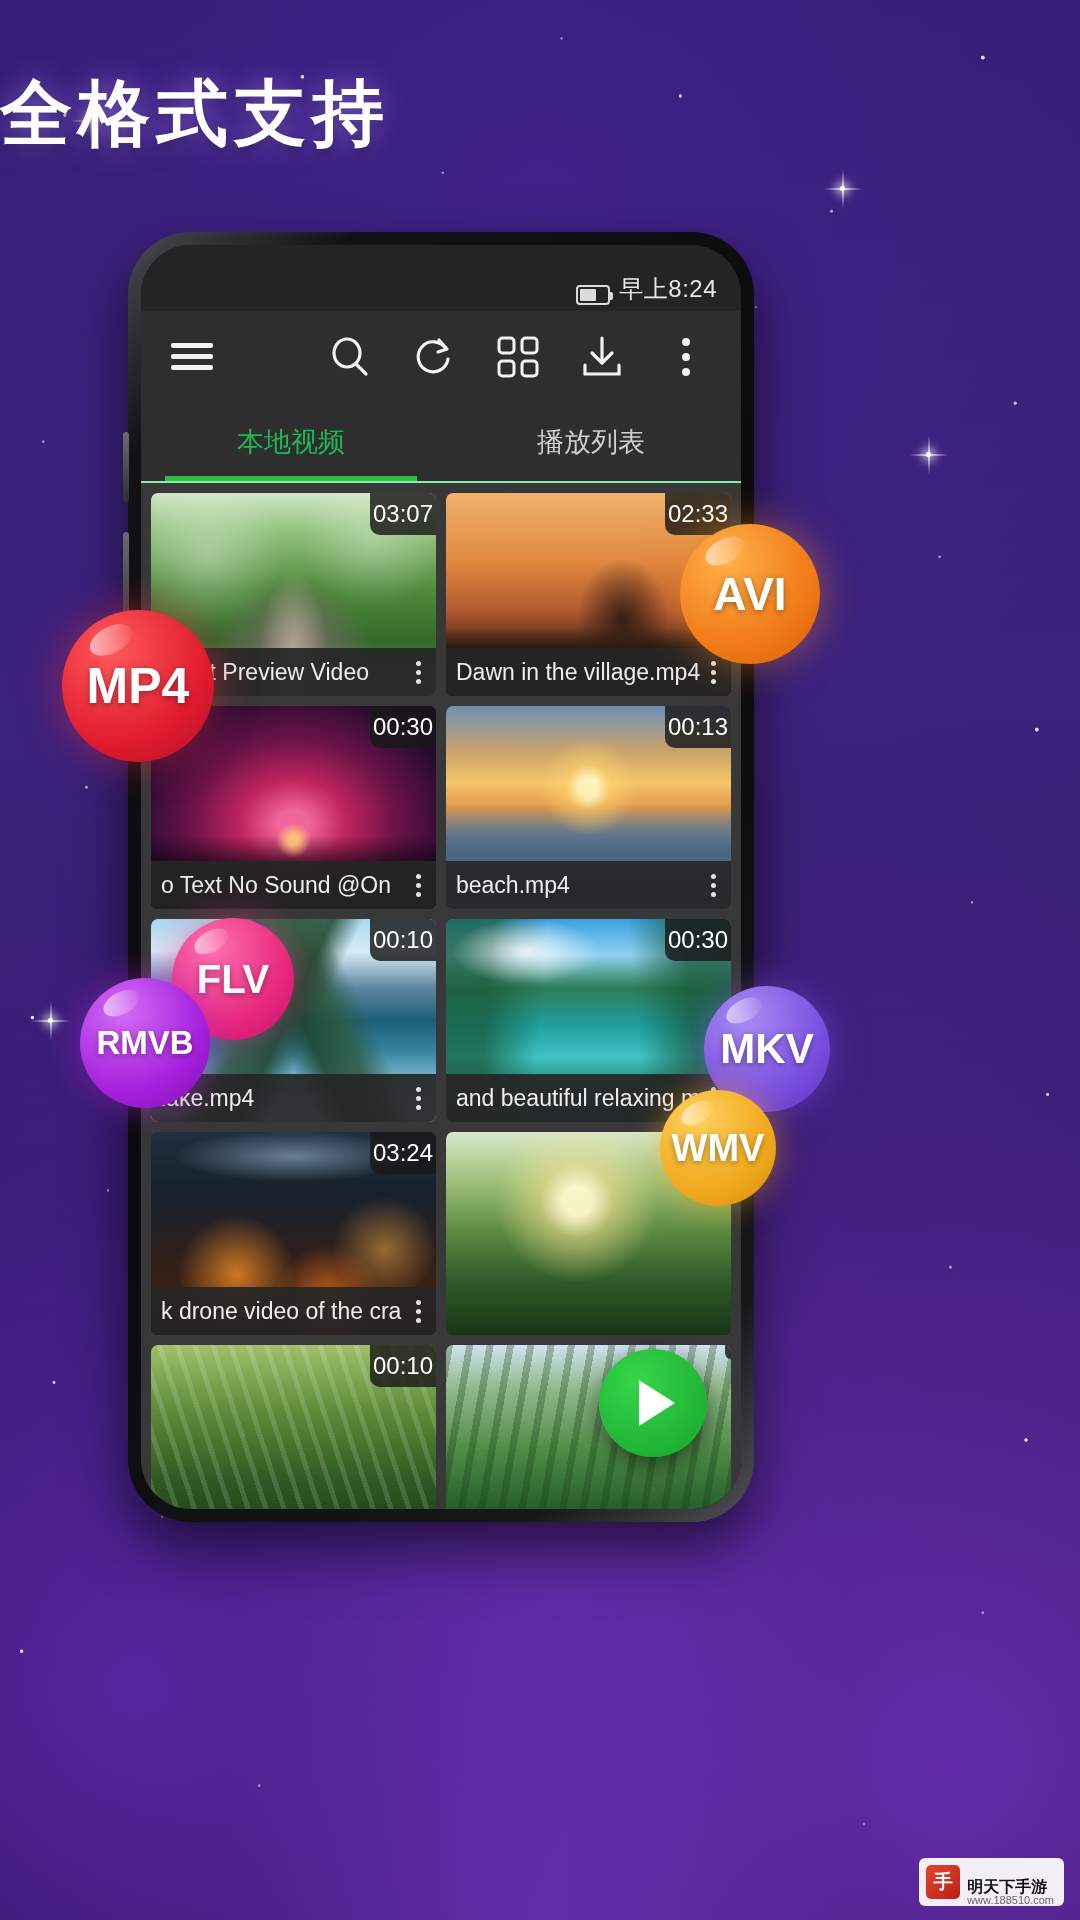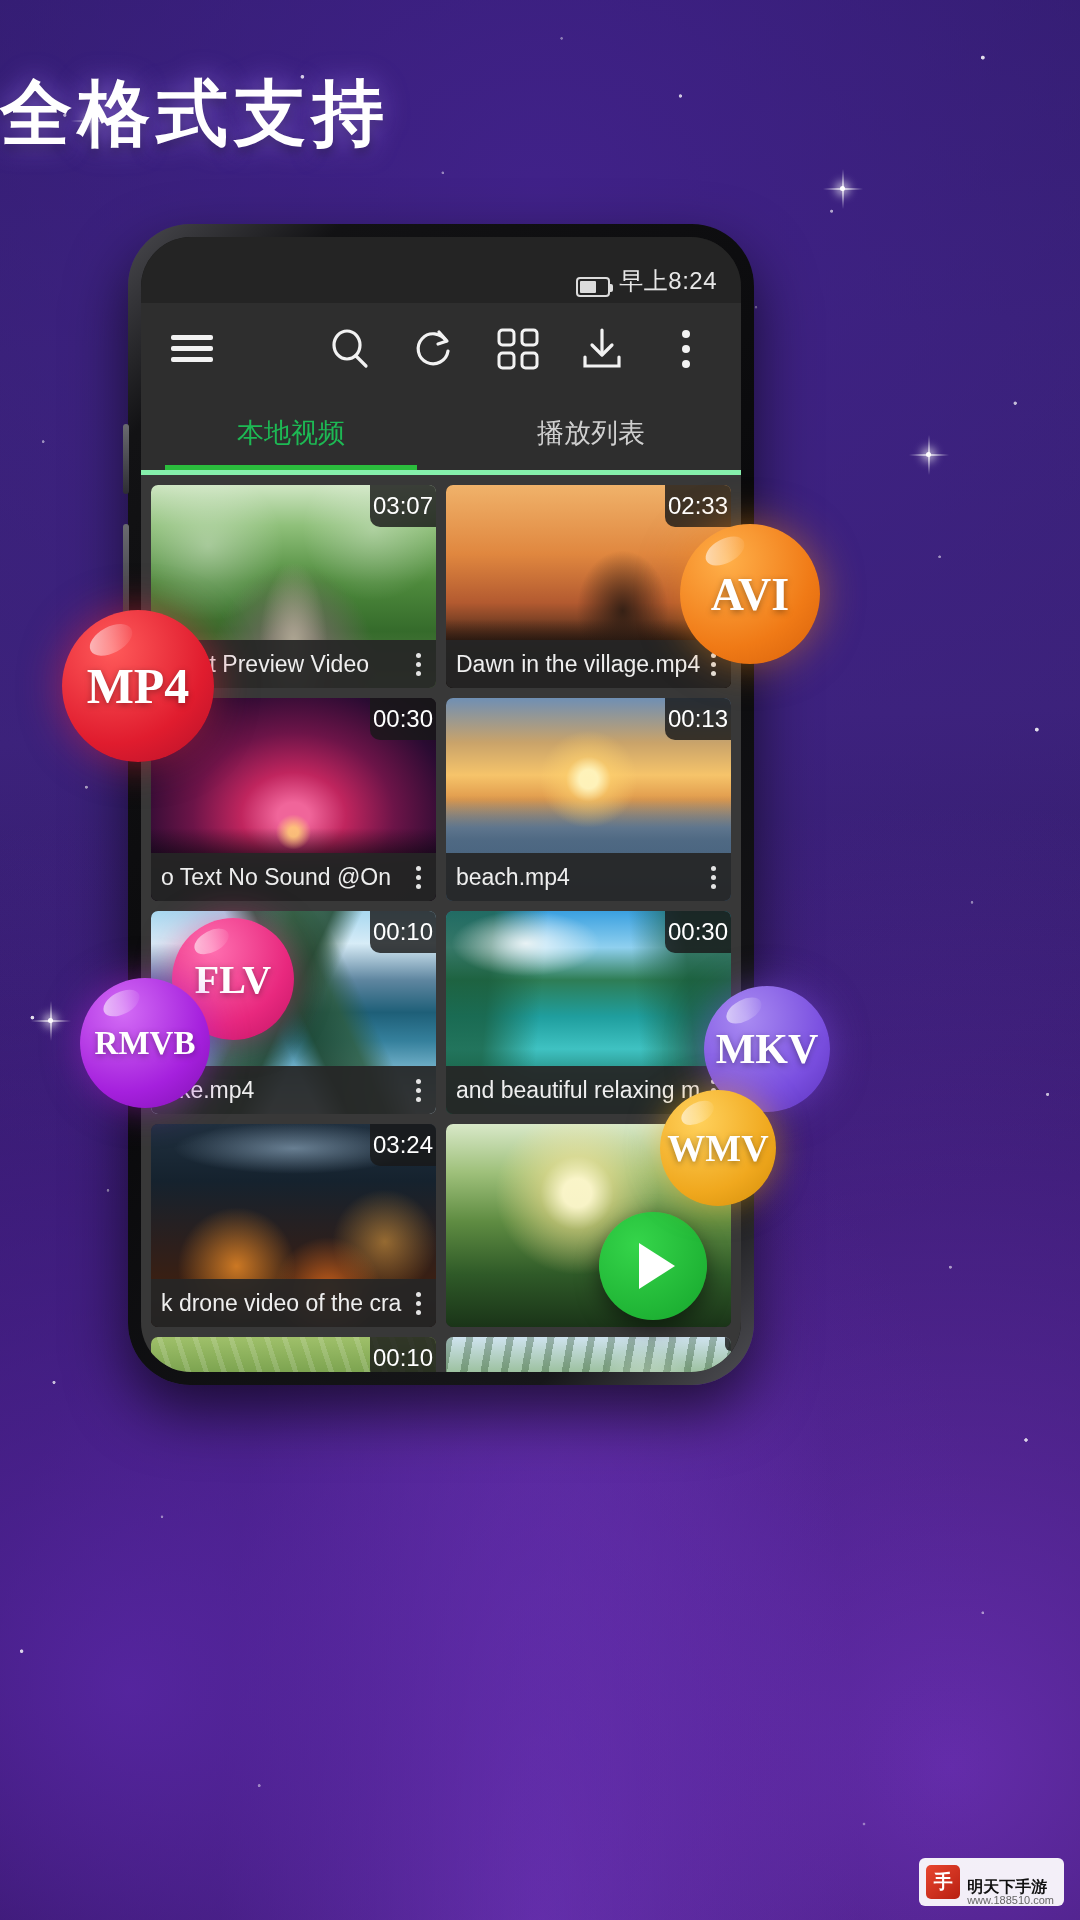--- a/index.html
+++ b/index.html
@@ -63,22 +63,22 @@
   #title{
     position:absolute; top:66px; left:0; width:100%;
     text-align:left; color:#fff;
     font-size:72px; font-weight:bold; letter-spacing:6px;
     font-family:"DejaVu Sans","Liberation Sans",sans-serif;
     text-shadow:0 0 26px rgba(160,120,255,.75), 0 4px 12px rgba(0,0,0,.55);
   }
 
   
   #phone{
-    position:absolute; left:128px; top:224px;
-    width:626px; height:1161px;
+    position:absolute; left:128px; top:232px;
+    width:626px; height:1290px;
     border-radius:62px;
     background:linear-gradient(135deg,#4a4a4f 0%,#121214 12%,#0a0a0c 50%,#17171a 88%,#505055 100%);
     padding:13px;
     box-shadow:0 26px 60px rgba(0,0,0,.62);
   }
   #phone:before{ 
     content:""; position:absolute; left:-5px; top:200px;
     width:6px; height:70px; border-radius:3px;
     background:linear-gradient(180deg,#6a6a70,#2d2d33);
   }
@@ -108,21 +108,21 @@
   #toolbar{
     height:92px; background:#2e2e2e;
     display:flex; align-items:center; padding:0 26px 0 22px;
   }
   .tb-ico{ width:58px;height:58px;display:flex;align-items:center;justify-content:center; }
   .tb-ico svg{ display:block; }
   #toolbar .spacer{ flex:1; }
   .gap{ width:26px; }
 
   
-  #tabs{ height:80px;background:#2e2e2e;display:flex;border-bottom:5px solid #86efac;}
+  #tabs{ height:80px;background:#2e2e2e;display:flex;border-bottom:2px solid #86efac;}
   .tab{ flex:1;display:flex;align-items:center;justify-content:center;position:relative;
         font-size:27px;color:#cfcfcf;}
   .tab.active{ color:#1db954; }
   .tab.active:after{content:"";position:absolute;bottom:0;left:8%;width:84%;height:5px;background:#2bbd3d;}
 
   
   #grid{
     background:#383838; padding:10px 0 0 10px;
     display:flex; flex-wrap:wrap; gap:10px 10px;
     height:calc(100% - 238px); overflow:hidden;
@@ -189,21 +189,21 @@
   #fab{ position:absolute; right:34px; bottom:52px; width:108px;height:108px;
         border-radius:50%; background:radial-gradient(circle at 35% 30%,#35d54a,#16a62c);
         display:flex;align-items:center;justify-content:center;
         box-shadow:0 8px 22px rgba(0,0,0,.5);}
   #fab .play{ width:0;height:0;border-left:36px solid #fff;
               border-top:23px solid transparent;border-bottom:23px solid transparent;margin-left:8px;}
 
   
   .bub{ position:absolute; border-radius:50%; display:flex; align-items:center;
         justify-content:center; color:#fff; font-weight:bold;
-        font-family:Liberation Serif, serif;
+        font-family:Liberation Sans, sans-serif;
         text-shadow:0 2px 6px rgba(0,0,0,.35); }
   .bub:before{ content:""; position:absolute; top:11%; left:17%;
         width:30%; height:17%; border-radius:50%;
         background:linear-gradient(120deg,rgba(255,255,255,.65),rgba(255,255,255,0));
         transform:rotate(-28deg); }
 
   #bub-mp4 { left:62px;  top:610px;  width:152px; height:152px; font-size:50px;
              background:radial-gradient(circle at 33% 26%,#ff5a5a,#e01c2e 62%,#b3102a 100%);
              box-shadow:0 0 40px rgba(230,40,70,.55); }
   #bub-avi { left:680px; top:524px;  width:140px; height:140px; font-size:46px;

